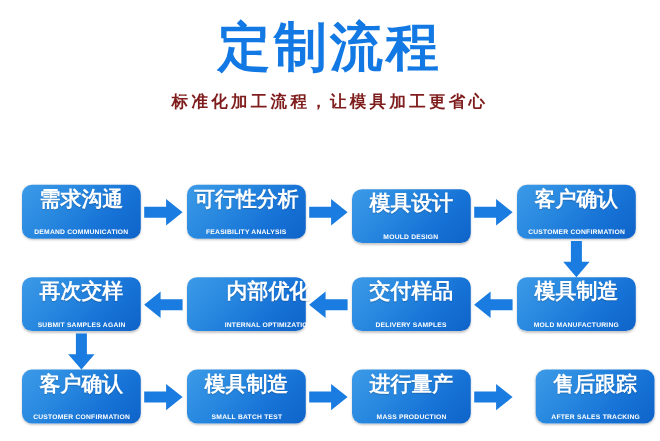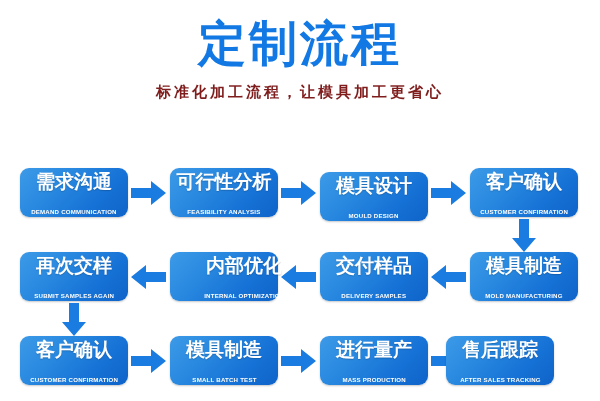--- a/index.html
+++ b/index.html
@@ -228,18 +228,18 @@
     <span class="cn">进行量产</span>
     <span class="en">MASS PRODUCTION</span>
   </div>
 
   <div class="arrow-h" style="left:431px; top:348px;">
     <svg width="36" height="26" viewBox="0 0 36 26">
         <polygon points="0,8 20,8 20,1 35,13 20,25 20,18 0,18" fill="#1a7ce0"></polygon>
       </svg>
   </div>
 
-  <div class="flow-box" style="left:446px; top:336px;">
+  <div class="flow-box" style="left:487px; top:336px;">
     <span class="cn">售后跟踪</span>
     <span class="en">AFTER SALES TRACKING</span>
   </div>
 
 </div>
 
 </body></html>

